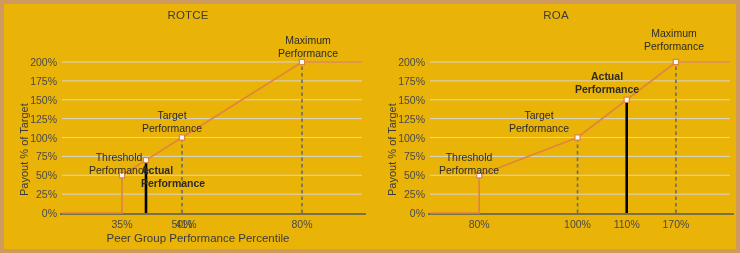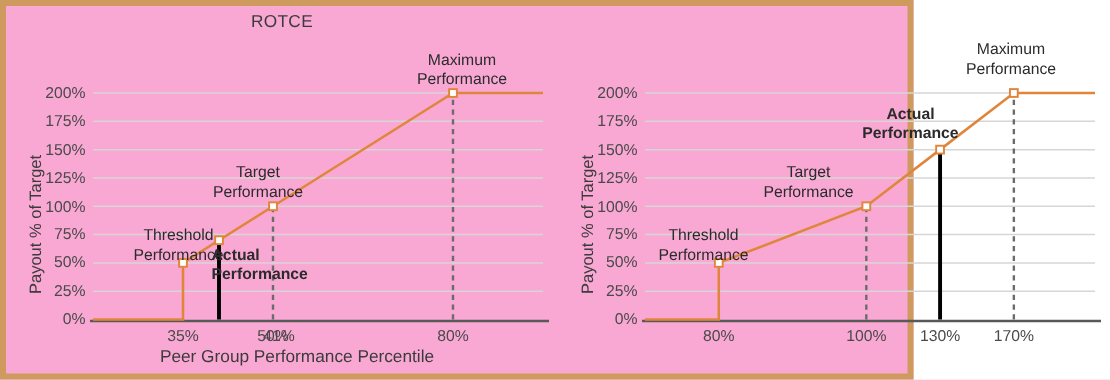--- a/index.html
+++ b/index.html
@@ -1,19 +1,19 @@
 <!DOCTYPE html>
 <html><head>
 <meta charset="utf-8">
 <style>
   html,body{margin:0;padding:0;background:#ffffff;}
   body{width:740px;height:253px;overflow:hidden;
        font-family:"Liberation Sans","DejaVu Sans",sans-serif;}
-  #frame{position:absolute;left:0;top:0;width:609px;height:253px;
-         box-sizing:border-box;border:4px solid #CE9A5E;background:#f9a8d4;}
+  #frame{position:absolute;left:0;top:0;width:740px;height:253px;
+         box-sizing:border-box;border:4px solid #CE9A5E;background:#eab308;}
   .panel{position:absolute;top:0;height:245px;}
   #panel-left{left:0;width:368px;}
   #panel-right{left:368px;width:368px;}
   .chart-title{position:absolute;top:5px;width:100%;text-align:center;
                font-size:11.5px;color:#3b3b3b;letter-spacing:.2px;}
   .ylabel{position:absolute;font-size:11px;color:#3b3b3b;
           transform:rotate(-90deg);transform-origin:left top;white-space:nowrap;}
   .xlabel{position:absolute;width:100%;text-align:center;font-size:11.5px;color:#3b3b3b;padding-left:10px;}
   .ytick{position:absolute;right:0;font-size:10.5px;color:#4a4a4a;
          transform:translateY(-50%);white-space:nowrap;}
@@ -86,38 +86,39 @@
     </div>
     <div class="ann" style="left:254px;top:30px;width:100px;">
       <div>Maximum</div>
       <div>Performance</div>
     </div>
 
     <div class="xlabel" style="top:228px;">Peer Group Performance Percentile</div>
   </div>
 
   <div class="panel" id="panel-right">
+    <div class="chart-title">ROA</div>
 
     <div class="ylabel" style="left:14px;top:192px;">Payout % of Target</div>
 
     <div id="yticks-right">
         <div class="ytick" style="top: 209px; right: 315px;">0%</div>
         <div class="ytick" style="top: 190.125px; right: 315px;">25%</div>
         <div class="ytick" style="top: 171.25px; right: 315px;">50%</div>
         <div class="ytick" style="top: 152.375px; right: 315px;">75%</div>
         <div class="ytick" style="top: 133.5px; right: 315px;">100%</div>
         <div class="ytick" style="top: 114.625px; right: 315px;">125%</div>
         <div class="ytick" style="top: 95.75px; right: 315px;">150%</div>
         <div class="ytick" style="top: 76.875px; right: 315px;">175%</div>
         <div class="ytick" style="top: 58px; right: 315px;">200%</div>
       </div>
     <div id="xticks-right">
         <div class="xtick" style="left: 107.18px; top: 214px;">80%</div>
         <div class="xtick" style="left: 205.541px; top: 214px;">100%</div>
-        <div class="xtick" style="left: 254.721px; top: 214px;">130%</div>
+        <div class="xtick" style="left: 254.721px; top: 214px;">110%</div>
         <div class="xtick" style="left: 303.902px; top: 214px;">170%</div>
       </div>
 
     <svg class="plotsvg" id="svg-right" width="368" height="245">
         <line x1="58" x2="358" y1="190.125" y2="190.125" stroke="#d6d6d6" stroke-width="1"></line>
         <line x1="58" x2="358" y1="171.25" y2="171.25" stroke="#d6d6d6" stroke-width="1"></line>
         <line x1="58" x2="358" y1="152.375" y2="152.375" stroke="#d6d6d6" stroke-width="1"></line>
         <line x1="58" x2="358" y1="133.5" y2="133.5" stroke="#d6d6d6" stroke-width="1"></line>
         <line x1="58" x2="358" y1="114.625" y2="114.625" stroke="#d6d6d6" stroke-width="1"></line>
         <line x1="58" x2="358" y1="95.75" y2="95.75" stroke="#d6d6d6" stroke-width="1"></line>

